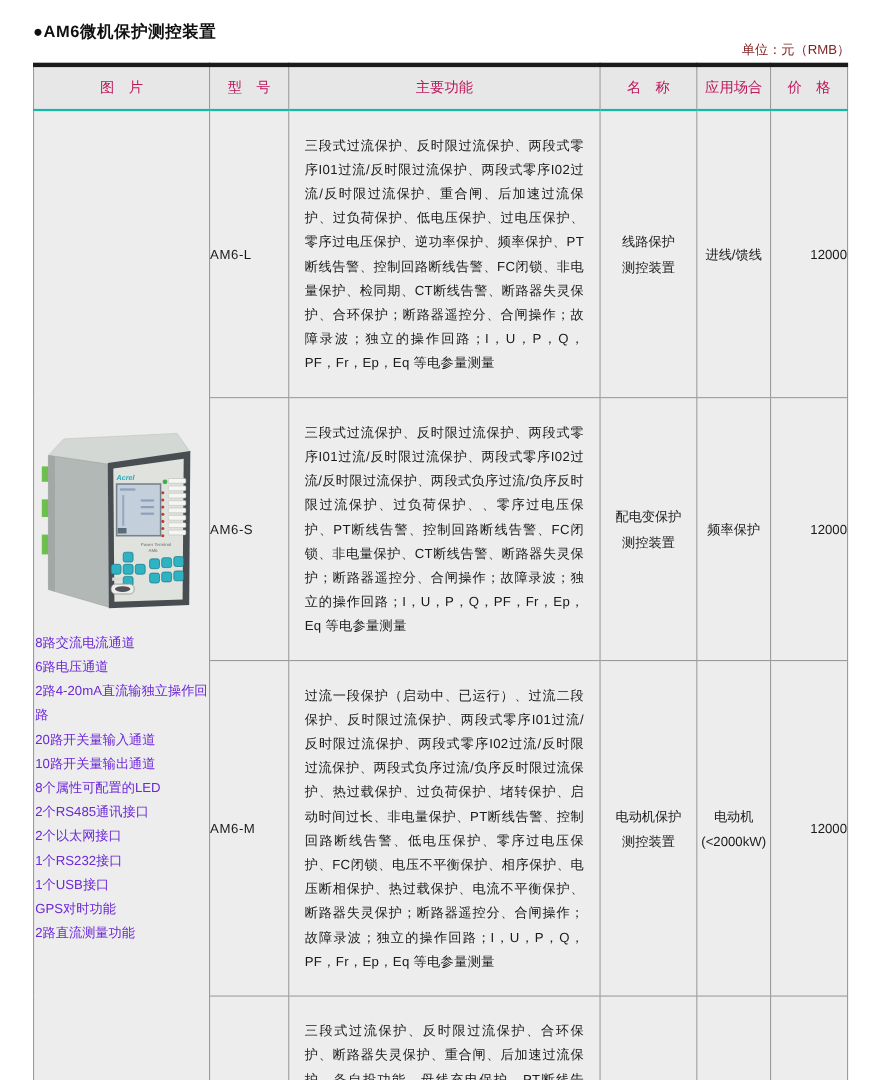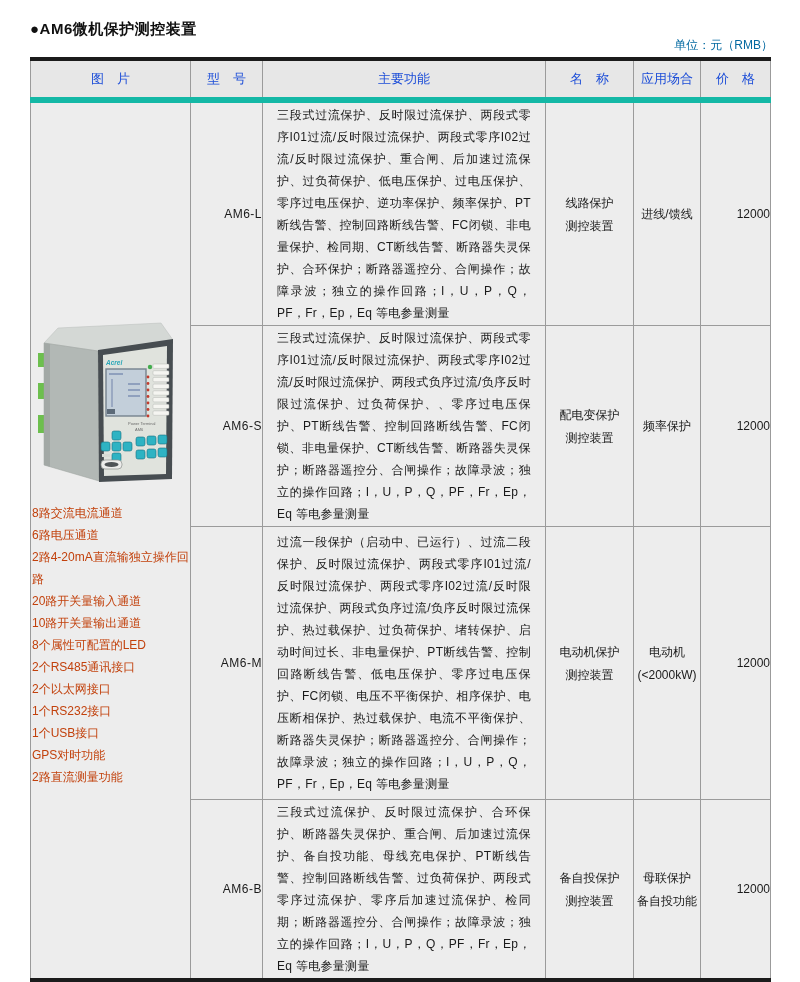--- a/index.html
+++ b/index.html
@@ -2,38 +2,38 @@
 <html><head>
 <meta charset="utf-8">
 <style>
   * { margin:0; padding:0; box-sizing:border-box; }
   html,body { width:800px; height:982px; background:#ffffff;
               font-family:"Liberation Sans","DejaVu Sans",sans-serif; }
   .page { position:relative; width:800px; height:982px; background:#fff; overflow:hidden; }
 
   .page-title { position:absolute; left:30px; top:20px; font-size:15px; font-weight:bold;
                 color:#101010; letter-spacing:.5px; }
-  .unit-label { position:absolute; right:27px; top:37px; font-size:12px; color:#0369a1; }
+  .unit-label { position:absolute; right:27px; top:37px; font-size:12px; color:#7f1d1d; }
 
   table.catalog { position:absolute; left:30px; top:57px; width:740px;
                   border-collapse:collapse; table-layout:fixed;
                   border-top:4px solid #1b1b1b; border-bottom:4px solid #1b1b1b; }
   .catalog th, .catalog td { border:1px solid #9b9b9b; }
   .catalog thead th { background:#e7e7e7; height:41px; font-size:13px; font-weight:normal;
-                      color:#1d4ed8; border-bottom:6px solid #14b8a6; text-align:center; }
+                      color:#be185d; border-bottom:2px solid #14b8a6; text-align:center; }
   .catalog tbody td { background:#ededed; font-size:12px; color:#1a1a1a; vertical-align:middle; }
 
   tr.rh1 { height:220px; } tr.rh2 { height:192px; } tr.rh3 { height:273px; } tr.rh4 { height:172px; }
 
   td.pic-cell { background:#ffffff; text-align:left; padding:0; }
   .photo { width:150px; height:165px; margin:28px auto 16px auto; }
-  ul.features { list-style:none; padding-left:1px; font-size:12px; line-height:22px; color:#c2410c; }
-
-  td.model { text-align:right; letter-spacing:.5px; }
-  td.func  { padding:1px 14px; line-height:22px; text-align:justify; letter-spacing:.3px; }
+  ul.features { list-style:none; padding-left:1px; font-size:12px; line-height:22px; color:#6d28d9; }
+
+  td.model { text-align:left; letter-spacing:.5px; }
+  td.func  { padding:20px 14px; line-height:22px; text-align:justify; letter-spacing:.3px; }
   td.name, td.app { text-align:center; }
   td.name div, td.app div { margin:9px 0; line-height:14px; }
   td.app div:empty, td.name div:empty { display:none; }
   td.price { text-align:right; }
 </style>
 </head>
 <body>
 
 <div class="page">
 

